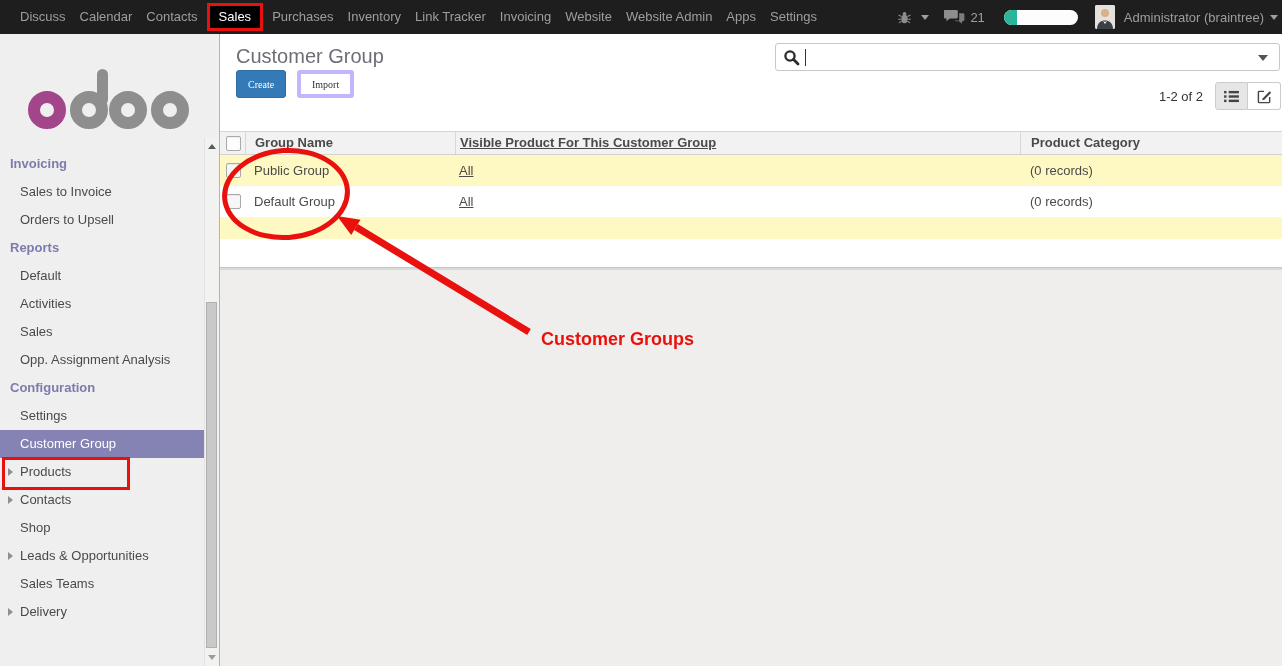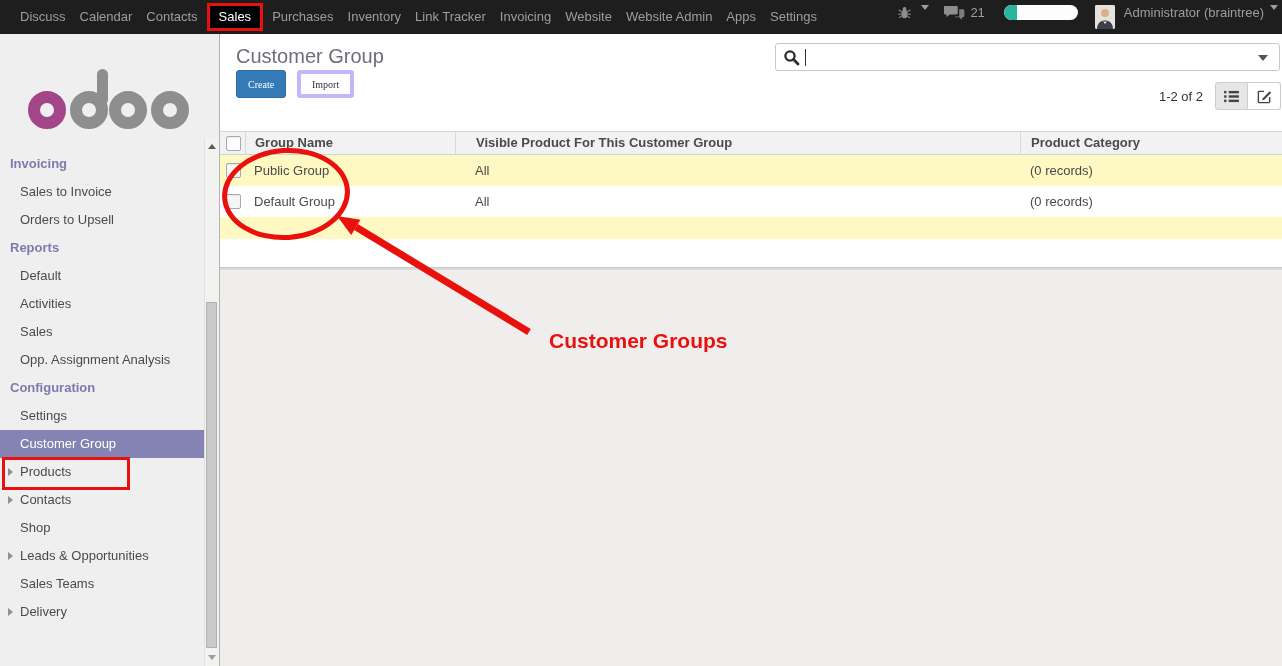--- a/index.html
+++ b/index.html
@@ -15,21 +15,21 @@
     padding-left:13px;box-sizing:border-box;z-index:30;
   }
   .nav-item{
     color:#9e9e9e;font-size:13px;line-height:34px;padding:0 7px;
     white-space:nowrap;cursor:pointer;
   }
   .nav-item.active{
     background:#000;color:#fff;height:22px;line-height:22px;
     border:3px solid #e9110d;margin:0 2px;padding:0 9px;
   }
-  .nav-right{margin-left:auto;display:flex;align-items:flex-start;gap:9px;padding-right:4px;}
+  .nav-right{margin-left:auto;display:flex;align-items:center;gap:9px;padding-right:4px;}
   .caret-down{
     width:0;height:0;border-left:4px solid transparent;border-right:4px solid transparent;
     border-top:5px solid #9e9e9e;display:inline-block;
   }
   .msg-count{color:#9e9e9e;font-size:13px;margin-left:-4px;}
   .timer-pill{
     width:74px;height:15px;background:#fdfdfd;border-radius:8px;position:relative;overflow:hidden;
   }
   .timer-fill{position:absolute;left:0;top:0;bottom:0;width:13px;background:#28b59c;border-radius:8px 0 0 8px;}
   .avatar{width:20px;height:24px;border-radius:2px;overflow:hidden;background:#ded8d0;}
@@ -126,41 +126,41 @@
   .t-header{
     height:22px;background:#f2f2f2;border-top:1px solid #d6d6d6;border-bottom:1px solid #d2d2d2;
     display:flex;align-items:center;box-sizing:content-box;
   }
   .t-row{height:31px;display:flex;align-items:center;}
   .t-row.stripe{background:#fef9c3;}
   .t-row.empty-row{height:22px;}
   .t-filler{height:28px;background:#fff;}
   .col-cb{width:25px;display:flex;align-items:center;justify-content:flex-start;padding-left:6px;box-sizing:border-box;}
   .col-name{width:210px;padding-left:9px;box-sizing:border-box;}
-  .col-visible{width:565px;padding-left:20px;box-sizing:border-box;}
+  .col-visible{width:565px;padding-left:4px;box-sizing:border-box;text-decoration:underline;}
   .col-category{flex:1;padding-left:10px;box-sizing:border-box;}
   .t-header .hcol{font-size:13px;font-weight:bold;color:#4a4a4a;height:22px;line-height:22px;}
   .t-header .col-name,.t-header .col-visible,.t-header .col-category{border-left:1px solid #d8d8d8;}
   .t-row .cell{font-size:13px;color:#4a4a4a;}
   .checkbox{
     width:13px;height:13px;border:1px solid #a9a9a9;border-radius:2px;background:#f6f6f6;
     box-shadow:inset 0 1px 1px rgba(0,0,0,0.06);cursor:pointer;
   }
   .t-header .checkbox{background:#fdfdfd;}
   .divider-band{height:4px;background:#dadada;border-top:1px solid #c6c6c6;border-bottom:1px solid #d0d0d0;}
   .footer-area{position:absolute;left:0;right:0;bottom:0;top:236px;background:#f0eeed;}
   
   .annot-ellipse{
     position:absolute;left:2px;top:114px;width:118px;height:82px;
     border:5px solid #e9110d;border-radius:50%;transform:rotate(-4deg);
     z-index:25;pointer-events:none;
   }
   .annot-arrow{position:absolute;left:0;top:0;width:100%;height:100%;z-index:25;pointer-events:none;}
   .annot-label{
-    position:absolute;left:329px;top:295px;font-size:21px;font-weight:bold;color:#e9110d;z-index:25;
+    position:absolute;left:321px;top:295px;font-size:18px;font-weight:bold;color:#e9110d;z-index:25;
   }
   svg{display:block;}
 </style>
 </head>
 <body>
 
 <header class="navbar">
   <div class="nav-item">Discuss</div>
   <div class="nav-item">Calendar</div>
   <div class="nav-item">Contacts</div>

